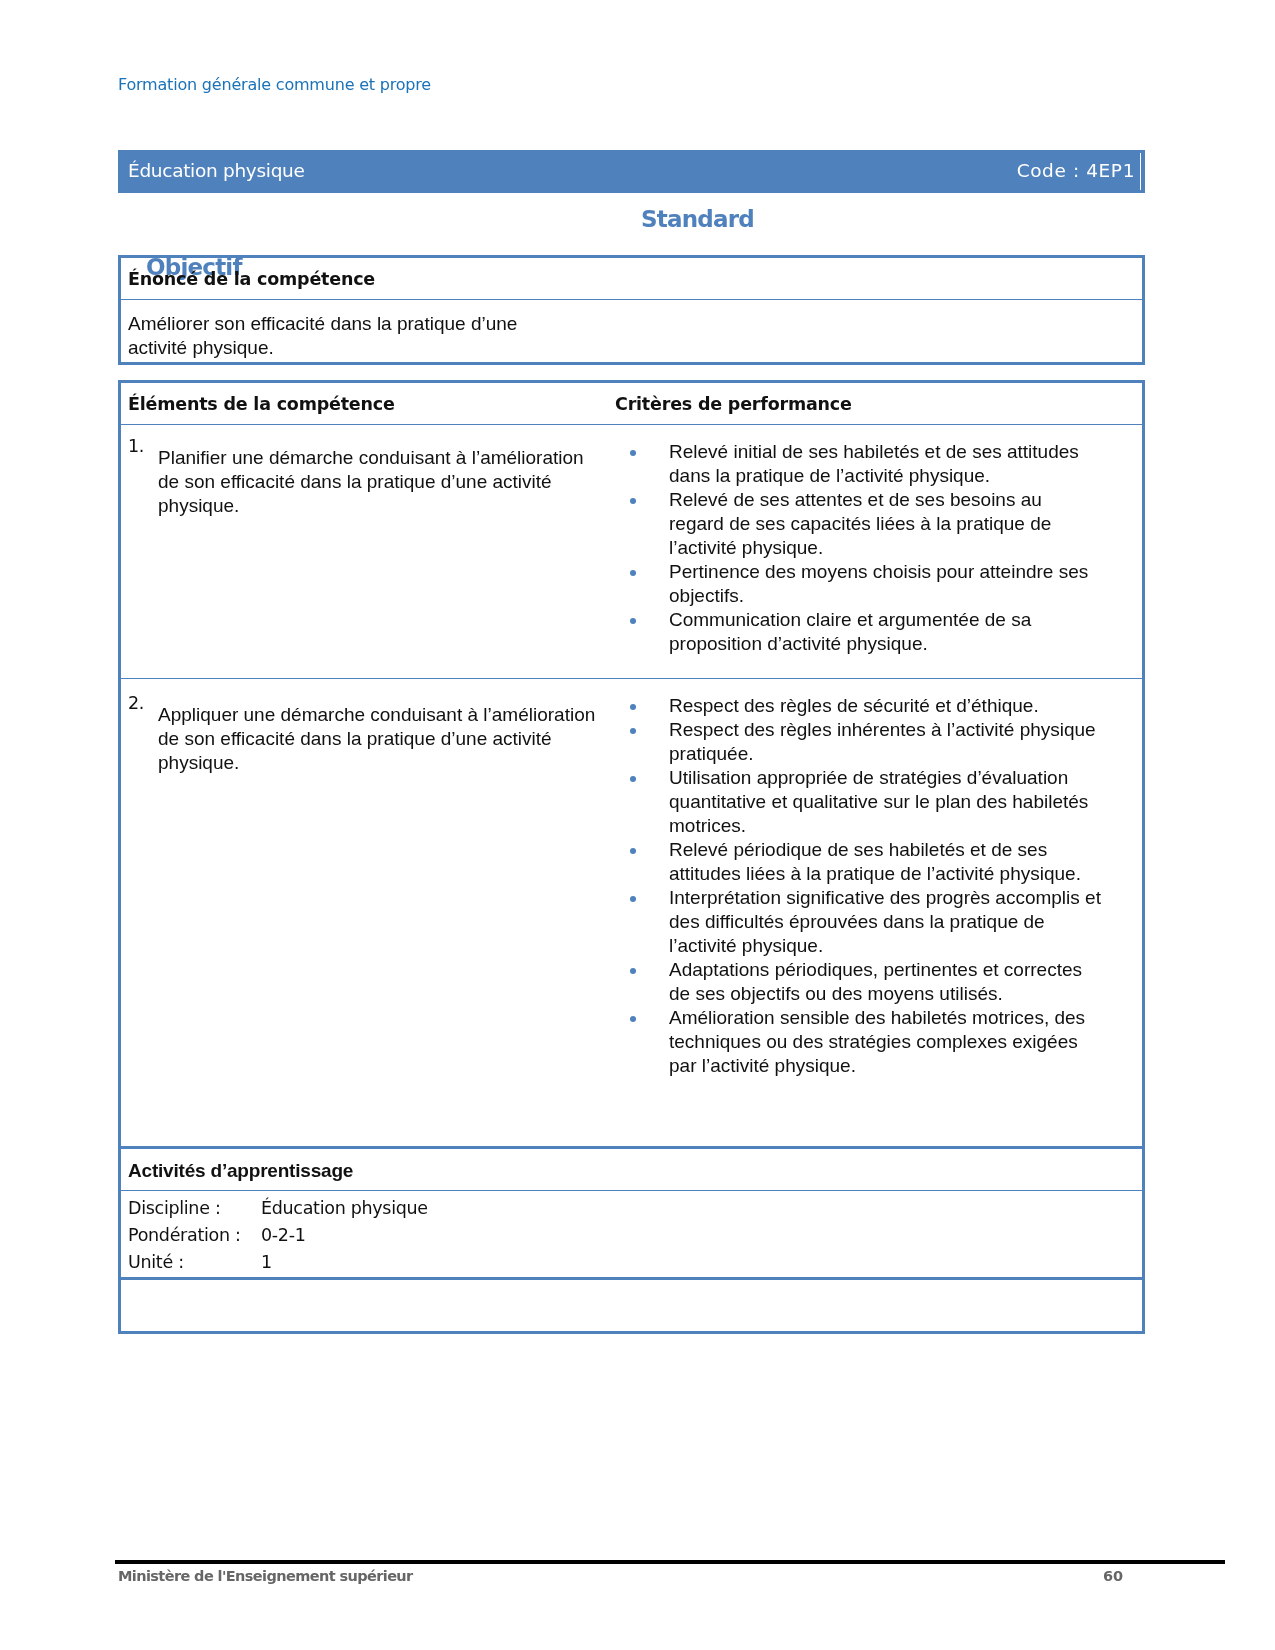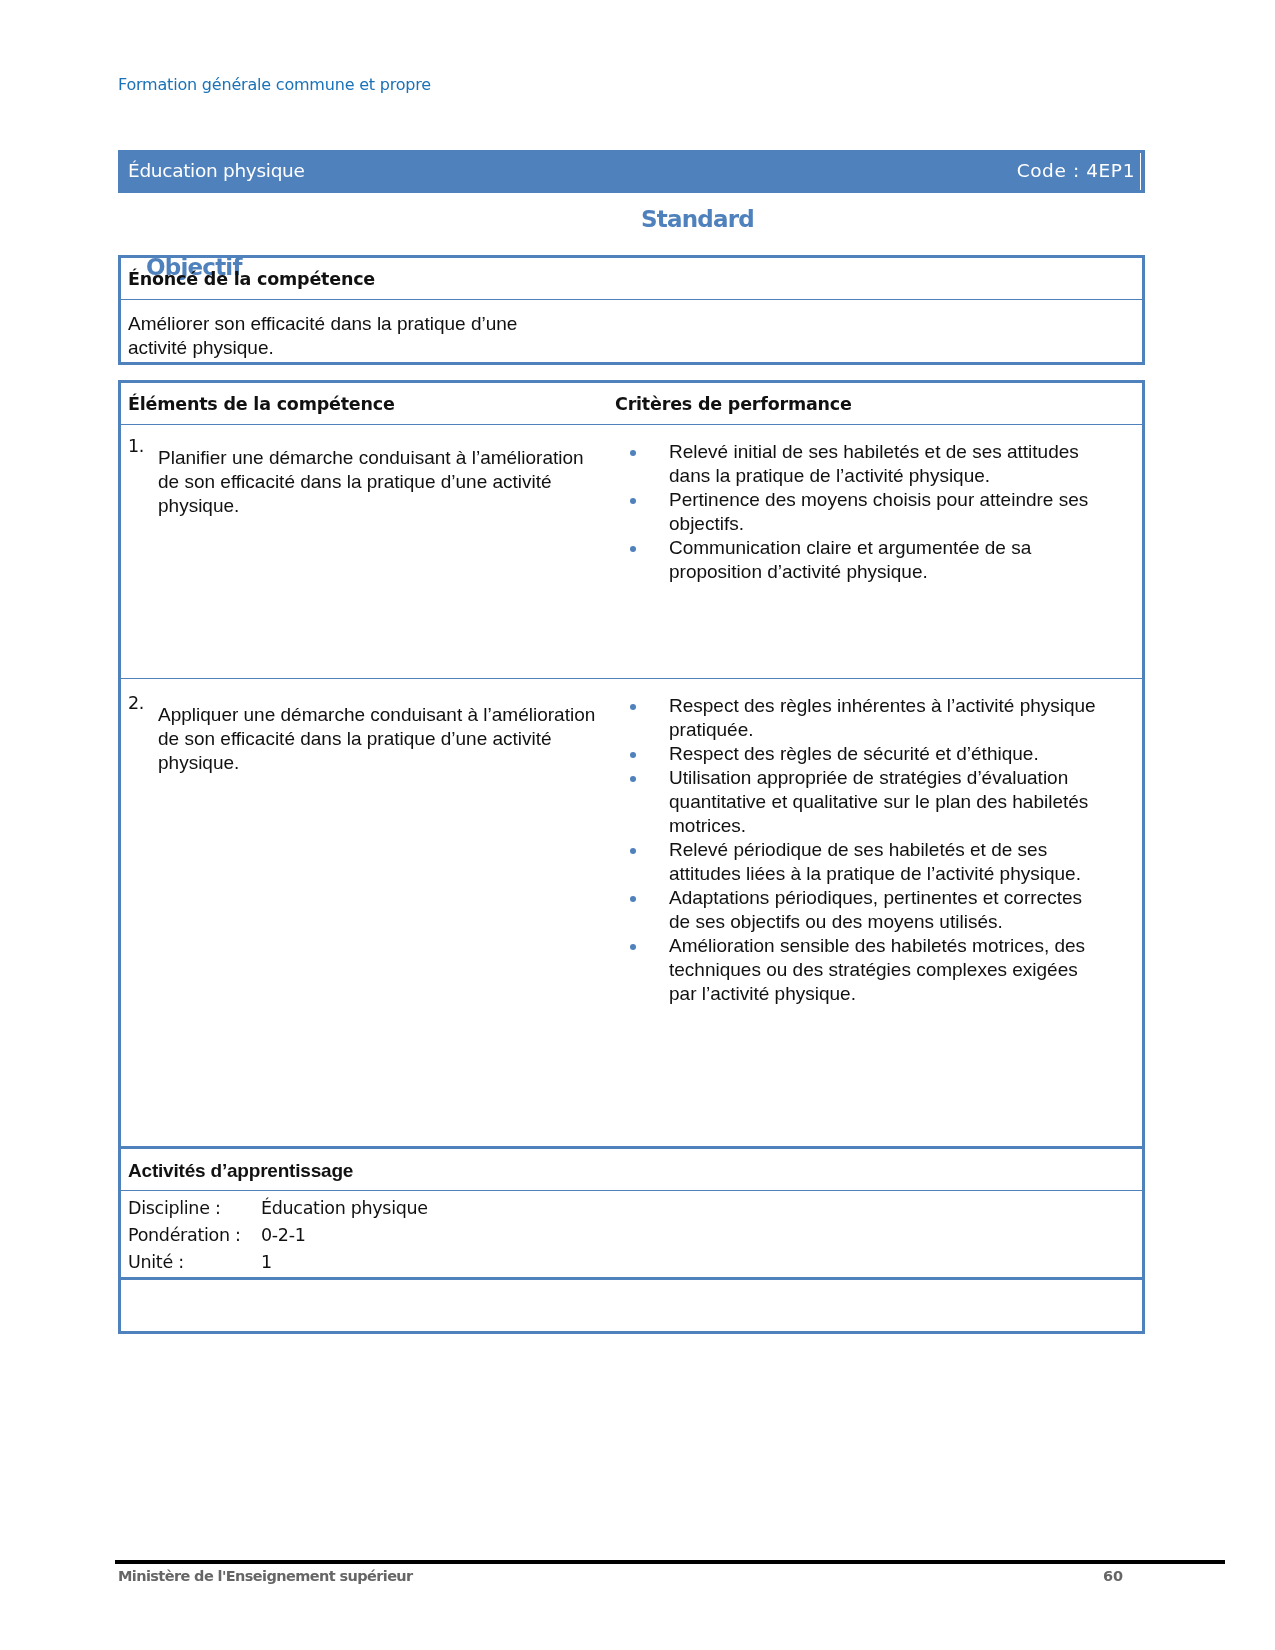--- a/index.html
+++ b/index.html
@@ -118,35 +118,37 @@
     <span class="hdr-label" style="left:494px;">Critères de performance</span>
   </div>
 
   <div class="row r1">
     <div class="elem body-text">
       <span class="num sans-cond">1.</span>
       <span class="txt">Planifier une démarche conduisant à l’amélioration de son efficacité dans la pratique d’une activité physique.</span>
     </div>
     <ul class="crit-list body-text">
       <li><span class="bullet"></span><span>Relevé initial de ses habiletés et de ses attitudes dans la pratique de l’activité physique.</span></li>
+      <li><span class="bullet"></span><span>Relevé de ses attentes et de ses besoins au regard de ses capacités liées à la pratique de l’activité physique.</span></li>
       <li><span class="bullet"></span><span>Pertinence des moyens choisis pour atteindre ses objectifs.</span></li>
       <li><span class="bullet"></span><span>Communication claire et argumentée de sa proposition d’activité physique.</span></li>
     </ul>
   </div>
 
   <div class="row r2">
     <div class="elem body-text" style="top:12px;">
       <span class="num sans-cond">2.</span>
       <span class="txt">Appliquer une démarche conduisant à l’amélioration de son efficacité dans la pratique d’une activité physique.</span>
     </div>
     <ul class="crit-list body-text">
+      <li><span class="bullet"></span><span>Respect des règles de sécurité et d’éthique.</span></li>
       <li><span class="bullet"></span><span>Respect des règles inhérentes à l’activité physique pratiquée.</span></li>
-      <li><span class="bullet"></span><span>Respect des règles de sécurité et d’éthique.</span></li>
       <li><span class="bullet"></span><span>Utilisation appropriée de stratégies d’évaluation quantitative et qualitative sur le plan des habiletés motrices.</span></li>
       <li><span class="bullet"></span><span>Relevé périodique de ses habiletés et de ses attitudes liées à la pratique de l’activité physique.</span></li>
+      <li><span class="bullet"></span><span>Interprétation significative des progrès accomplis et des difficultés éprouvées dans la pratique de l’activité physique.</span></li>
       <li><span class="bullet"></span><span>Adaptations périodiques, pertinentes et correctes de ses objectifs ou des moyens utilisés.</span></li>
       <li><span class="bullet"></span><span>Amélioration sensible des habiletés motrices, des techniques ou des stratégies complexes exigées par l’activité physique.</span></li>
     </ul>
   </div>
 </div>
 
 <div class="box" id="box-activites">
   <div class="hdr">
     <span class="hdr-label" style="left:7px; font-family:'Liberation Sans', sans-serif; font-size:19px;">Activités d’apprentissage</span>
   </div>

